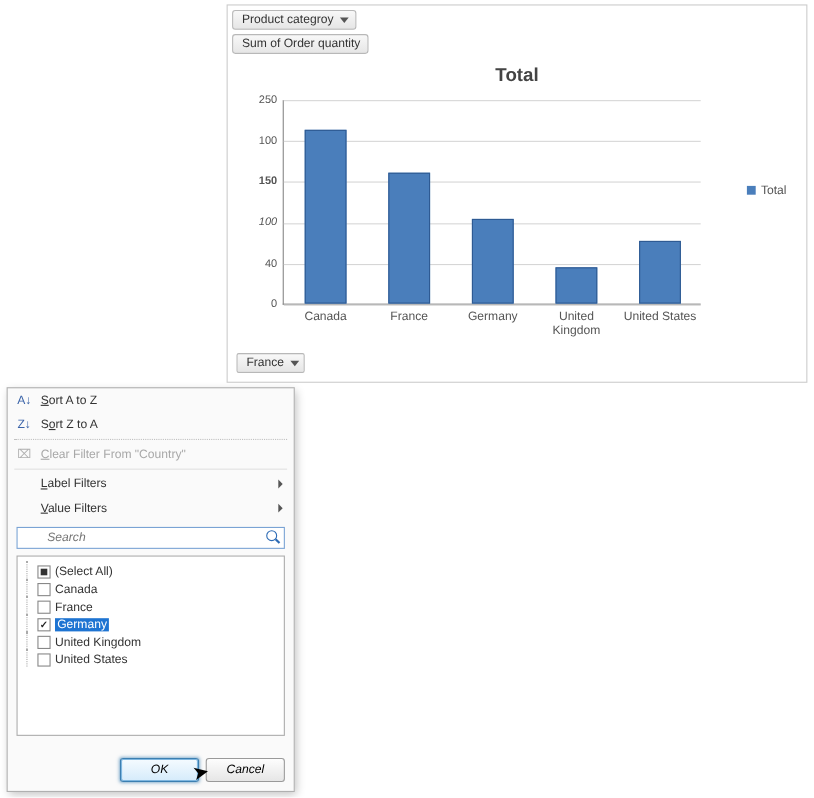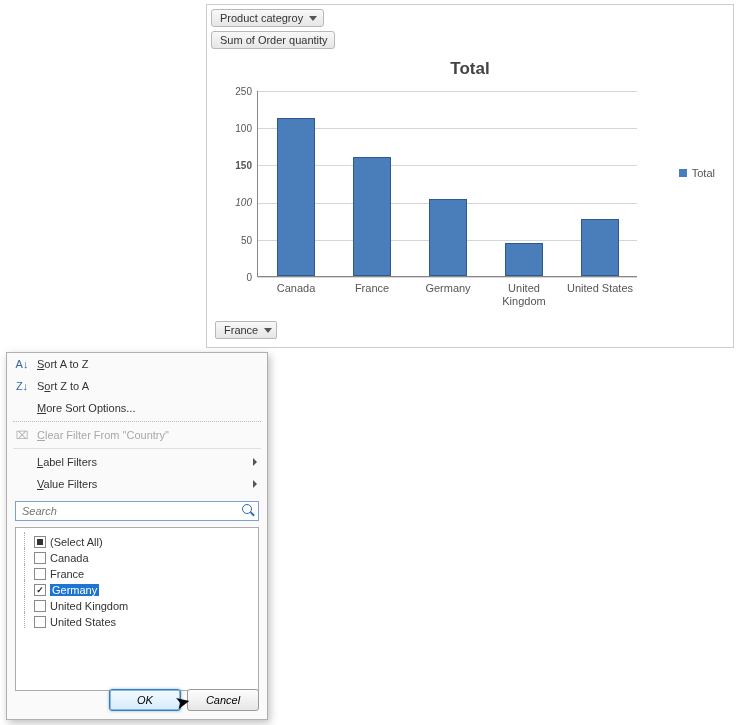--- a/index.html
+++ b/index.html
@@ -153,21 +153,21 @@
     border: 1px solid #7aa3d4;
     background: #fff;
     display: flex; align-items: center;
     padding: 0 2px 0 4px;
     color: #888;
     font-style: italic;
   }
   .searchbox input {
     flex: 1; border: none; outline: none;
     font-size: 11px; font-style: italic;
-    color: #888; background: transparent;
+    color: #888; background: transparent; margin-left: 21px;
   }
   .mag {
     width: 14px; height: 14px;
     position: relative;
   }
   .mag::before {
     content: ""; position: absolute;
     width: 8px; height: 8px; border: 1.5px solid #2d6bb5;
     border-radius: 50%; left: 0; top: 0;
   }
@@ -260,21 +260,21 @@
     </div>
   </div>
 
   <div class="chart-area">
     <div class="chart-title">Total</div>
 
     <div class="plot" id="plot">
         <div class="gridline" style="top: 186px;"></div>
         <div class="ytick" style="top: 186px;">0</div>
         <div class="gridline" style="top: 148.8px;"></div>
-        <div class="ytick" style="top: 148.8px;">50</div>
+        <div class="ytick" style="top: 148.8px;">40</div>
         <div class="gridline" style="top: 111.6px;"></div>
         <div class="ytick" style="top: 111px; font-style: italic;">100</div>
         <div class="gridline" style="top: 74.4px;"></div>
         <div class="ytick" style="top: 74.4px; font-weight: bold;">150</div>
         <div class="gridline" style="top: 37.2px;"></div>
         <div class="ytick" style="top: 37.2px;">100</div>
         <div class="gridline" style="top: 0px;"></div>
         <div class="ytick" style="top: 0px;">250</div>
         <div class="bar" style="left: 19px; height: 157.728px;"></div>
         <div class="xlabel" style="left: 38px;">Canada</div>
@@ -303,23 +303,20 @@
 <div class="filter-menu">
 
   <div class="menu-item">
     <span class="micon">A↓</span>
     <span><u class="acc">S</u>ort A to Z</span>
   </div>
   <div class="menu-item">
     <span class="micon">Z↓</span>
     <span>S<u class="acc">o</u>rt Z to A</span>
   </div>
-  <div class="menu-item">
-    <span><u class="acc">M</u>ore Sort Options...</span>
-  </div>
   <div class="dotted-sep"></div>
   <div class="menu-item disabled">
     <span class="micon gray">⌧</span>
     <span><u class="acc">C</u>lear Filter From "Country"</span>
   </div>
   <div class="menu-sep"></div>
   <div class="menu-item">
     <span><u class="acc">L</u>abel Filters</span>
     <span class="arrow"></span>
   </div>

